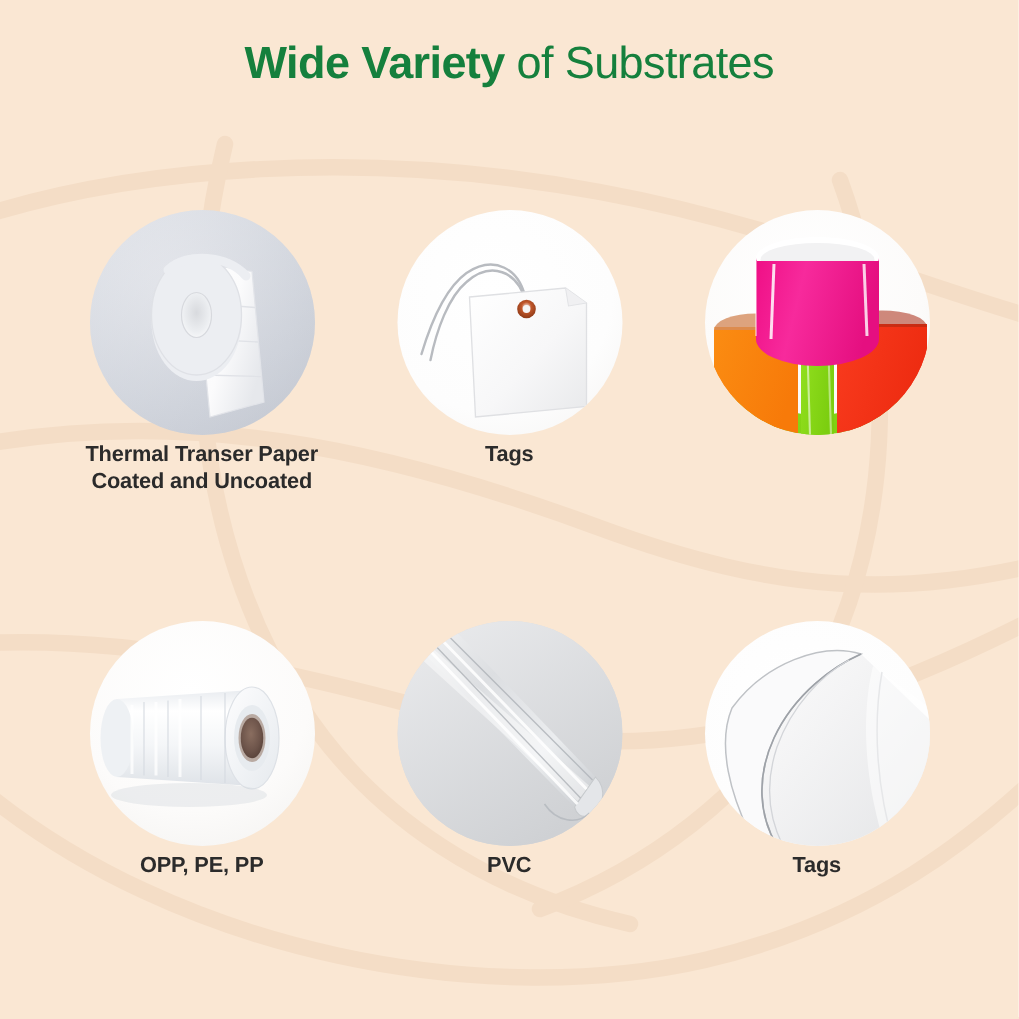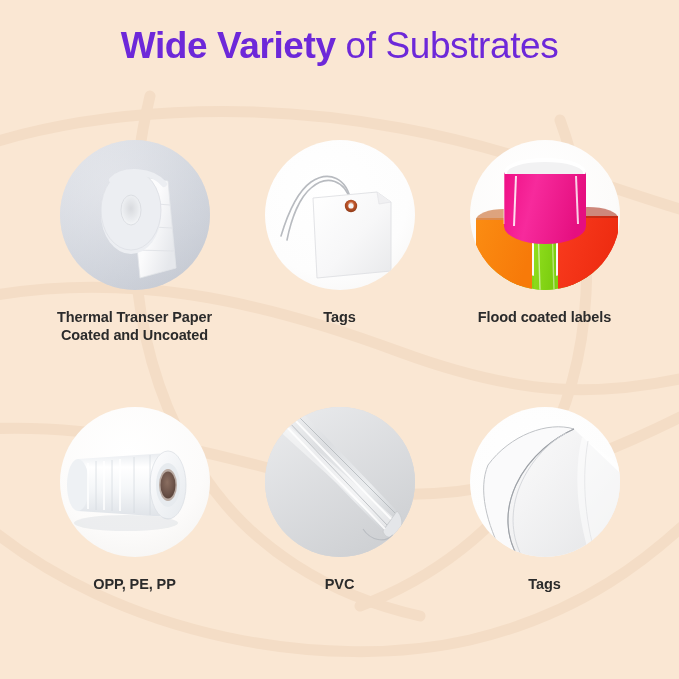--- a/index.html
+++ b/index.html
@@ -31,23 +31,23 @@
   
   .title-wrap {
     position: absolute;
     top: 26px;
     left: 0;
     width: 679px;
     text-align: center;
     z-index: 6;
   }
   .title {
-    font-size: 37px;
+    font-size: 30px;
     letter-spacing: -0.4px;
-    color: #6d28d9;
+    color: #15803d;
     line-height: 1.1;
     white-space: nowrap;
   }
   .title .t-bold {
     font-weight: bold;
   }
   .title .t-reg {
     font-weight: normal;
   }
 
@@ -81,21 +81,21 @@
     border-radius: 50%;
     overflow: hidden;
     flex: none;
   }
   .disc-gray   { background: radial-gradient(circle at 38% 34%, #e2e4ea 0%, #d3d7df 58%, #c9cdd6 100%); }
   .disc-white  { background: radial-gradient(circle at 42% 36%, #ffffff 0%, #fdfdfd 62%, #f4f3f2 100%); }
   .disc-white2 { background: radial-gradient(circle at 45% 32%, #ffffff 0%, #fcfbfa 60%, #f2f1ef 100%); }
   .disc-pvc    { background: radial-gradient(circle at 40% 34%, #e4e5e7 0%, #d9dadc 60%, #cdced1 100%); }
 
   .caption {
-    margin-top: 18px;
+    margin-top: 4px;
     text-align: center;
     color: #2b2b2b;
     font-weight: bold;
     font-size: 14.5px;
     line-height: 1.25;
     letter-spacing: -0.1px;
     white-space: pre-line;
   }
   .caption-2lines { }
 </style>
@@ -248,21 +248,20 @@
             <path d="M34,32 L116,32 L116,86 A41,18 0 0 1 34,86 Z" fill="url(#pinkG)"></path>
             <ellipse cx="75" cy="32" rx="41" ry="14" fill="#ffffff"></ellipse>
             <ellipse cx="75" cy="33" rx="38" ry="11" fill="#f2f2f3"></ellipse>
             <path d="M34,34 L116,34 L116,84 A41,17 0 0 1 34,84 Z" fill="url(#pinkG)"></path>
 
             <path d="M46,36 L44,86" stroke="#ffffff" stroke-width="2" opacity="0.85" fill="none"></path>
             <path d="M106,36 L108,84" stroke="#ffffff" stroke-width="2" opacity="0.8" fill="none"></path>
             <path d="M34,34 L34,84" stroke="#ffffff" stroke-width="1.2" opacity="0.5" fill="none"></path>
           </svg>
         </div>
-        <div class="caption">Flood coated labels</div>
       </div>
     </div>
 
     <div class="row row-2">
 
       <div class="cell">
         <div class="disc disc-white2">
           <svg width="150" height="150" viewBox="0 0 150 150">
             <defs>
               <linearGradient id="filmG" x1="0" y1="0" x2="0" y2="1">

